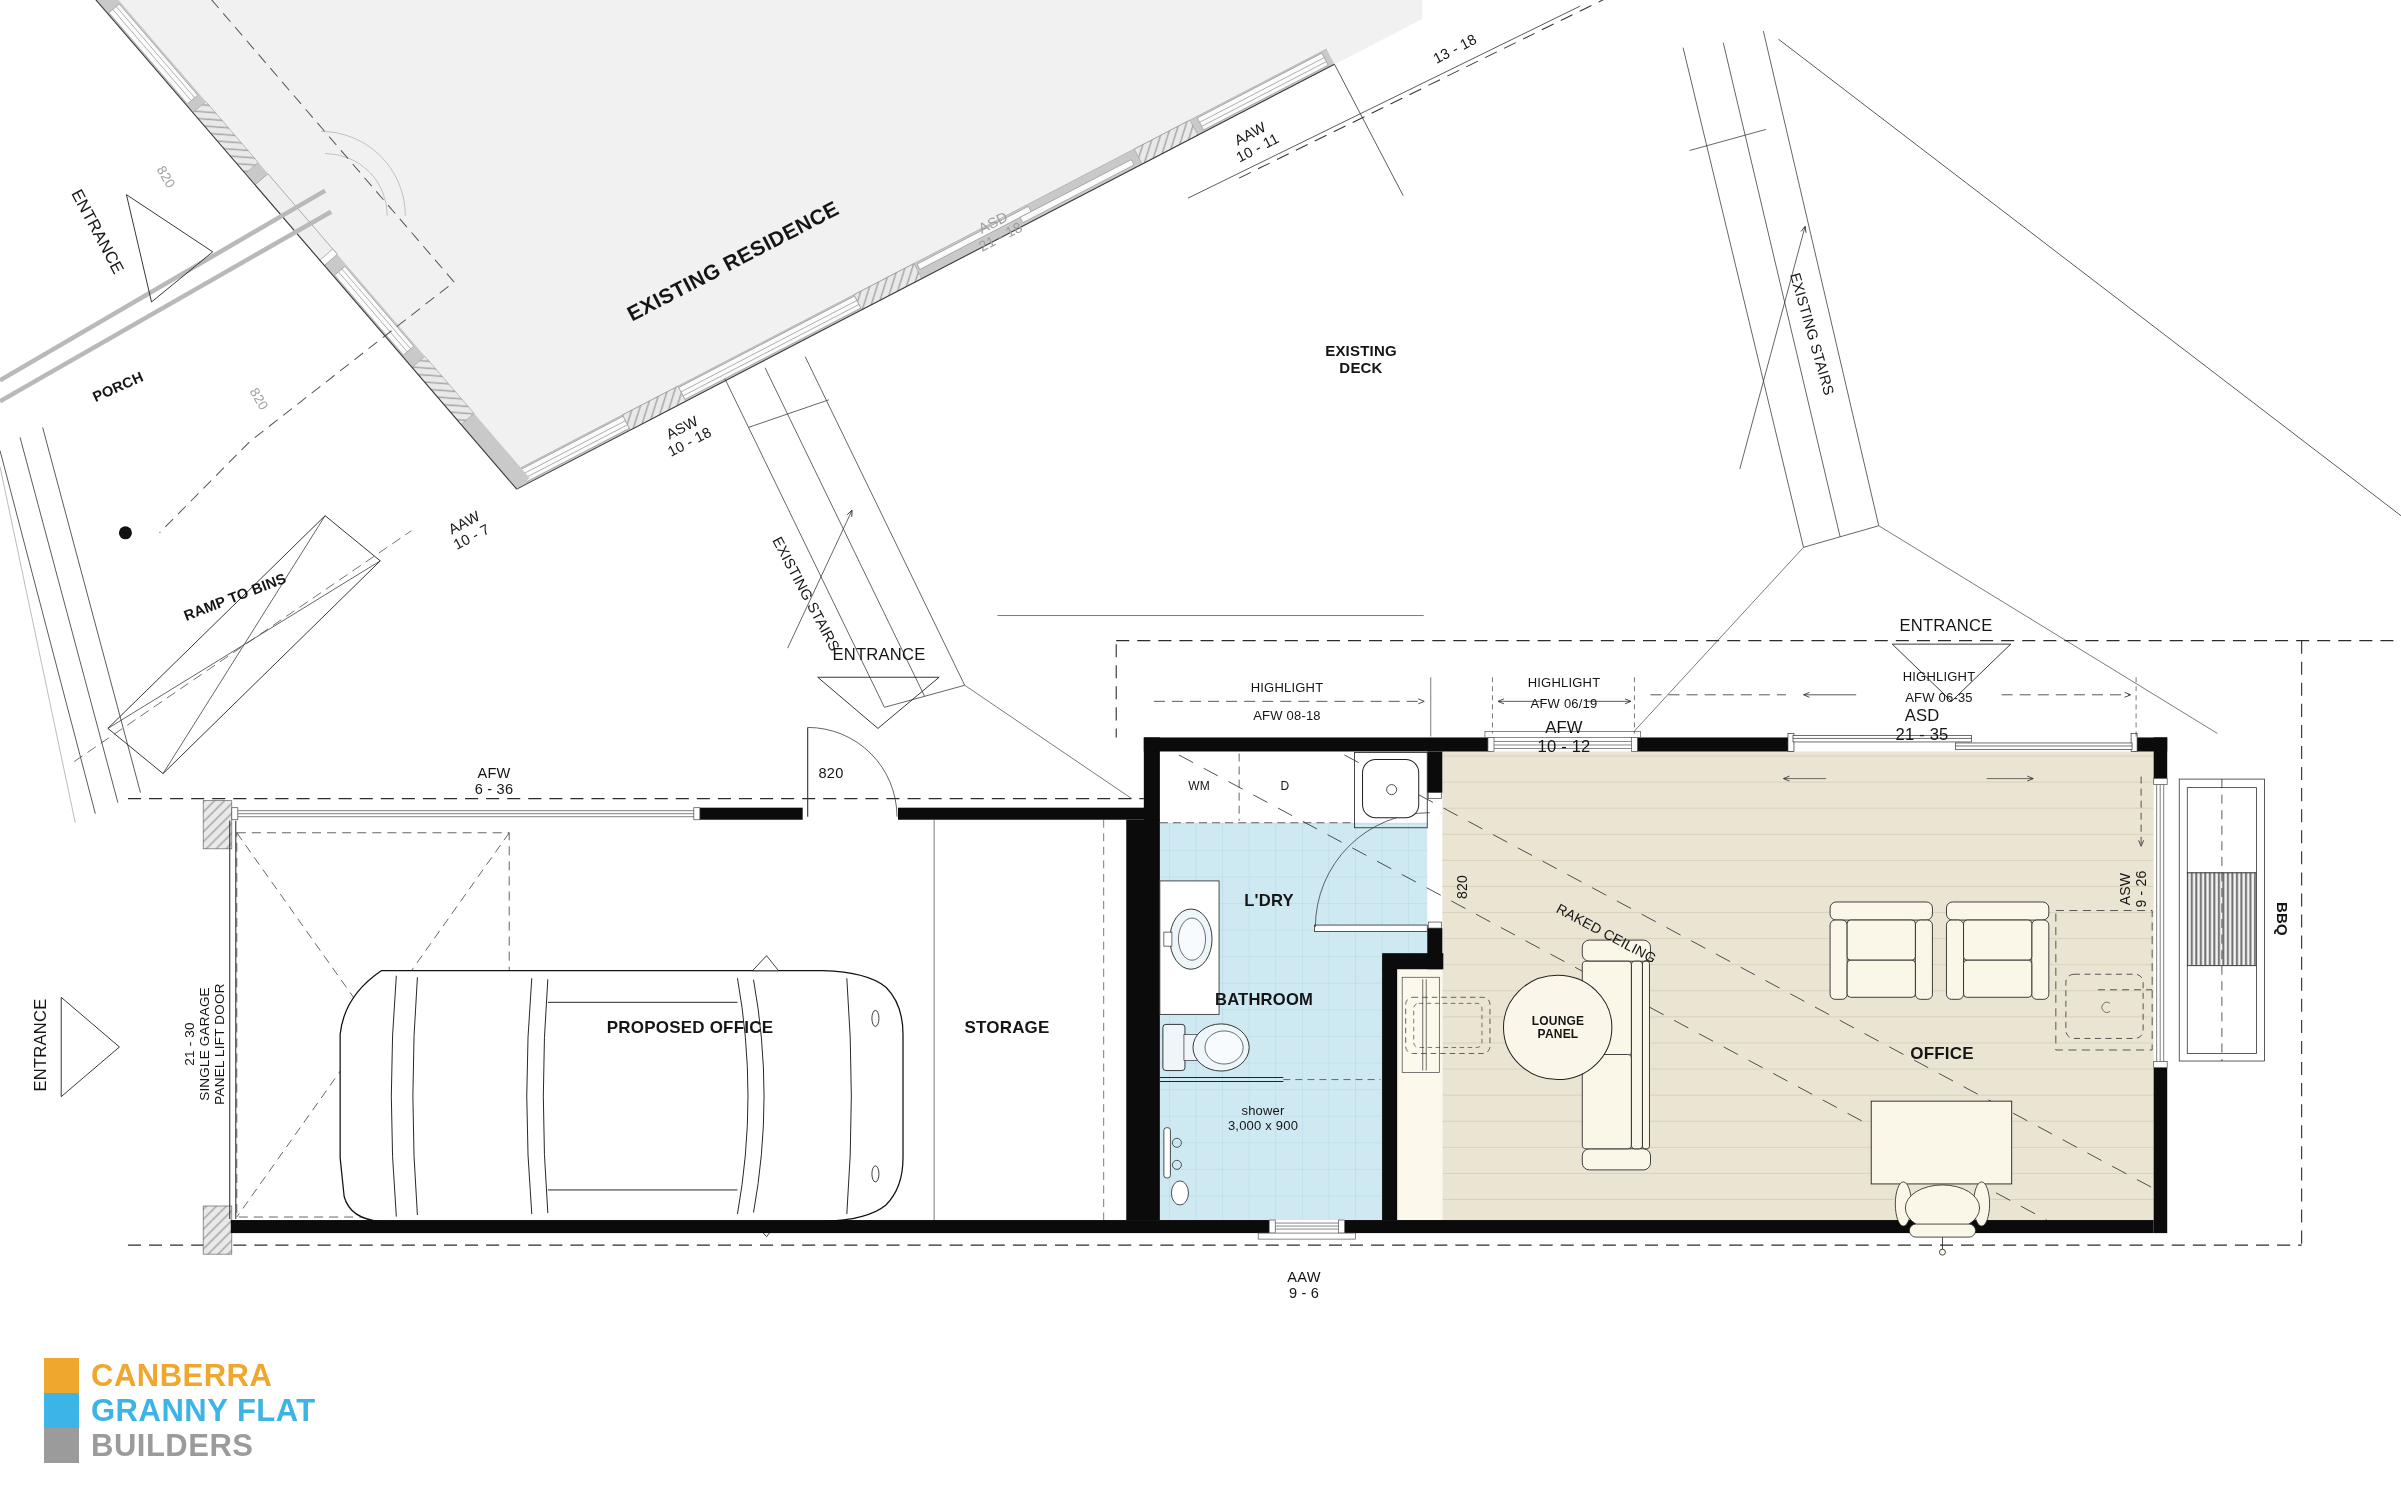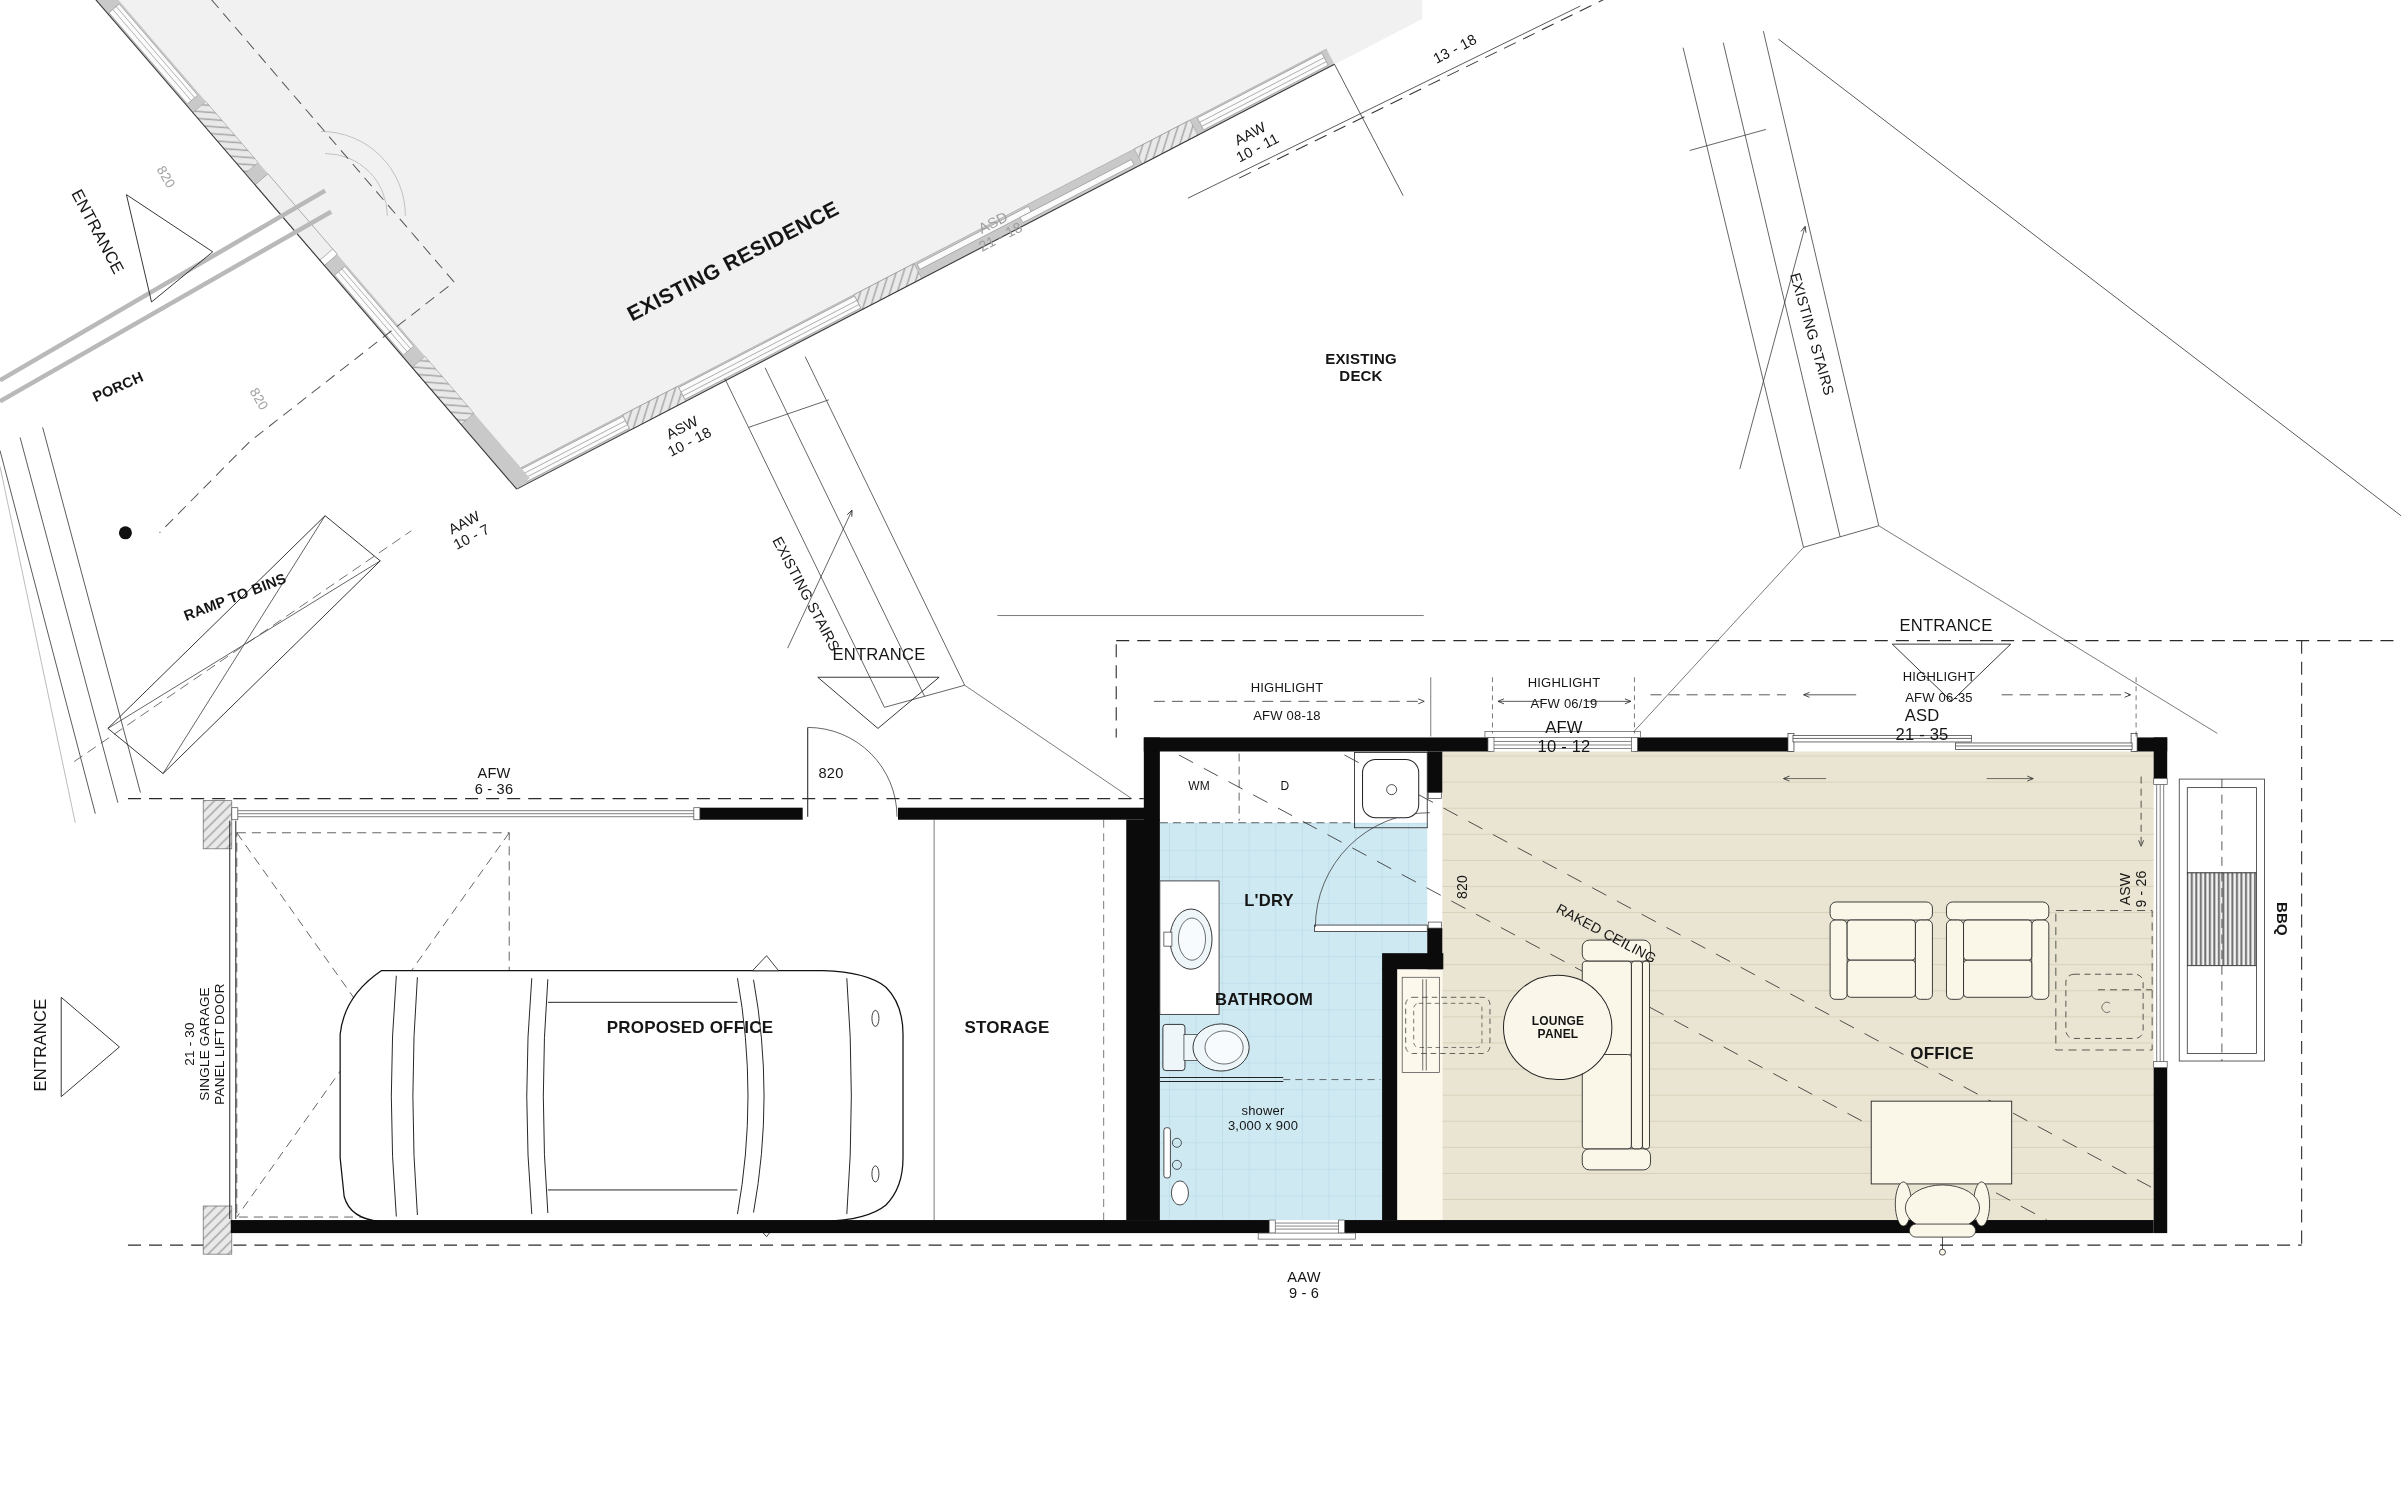--- a/index.html
+++ b/index.html
@@ -394,21 +394,21 @@
 <div class="lbl s29 gray" style="left:997px;top:230px;transform:translate(-50%,-50%) rotate(-27.5deg)">
   <span>ASD</span>
   <span>21 - 18</span>
 </div>
 <div class="lbl s29" style="left:1254px;top:141px;transform:translate(-50%,-50%) rotate(-27.5deg)">
   <span>AAW</span>
   <span>10 - 11</span>
 </div>
 <div class="lbl s29" style="left:1455px;top:49px;transform:translate(-50%,-50%) rotate(-27.5deg)">13 - 18</div>
 
-<div class="lbl b s30" style="left:1361px;top:368px">
+<div class="lbl b s30" style="left:1361px;top:360px">
   <span>EXISTING</span>
   <span>DECK</span>
 </div>
 <div class="lbl s29" style="left:806px;top:594px;transform:translate(-50%,-50%) rotate(62deg)">EXISTING STAIRS</div>
 <div class="lbl s29" style="left:1812px;top:334px;transform:translate(-50%,-50%) rotate(74deg)">EXISTING STAIRS</div>
 <div class="lbl s33" style="left:879px;top:655px">ENTRANCE</div>
 <div class="lbl s33" style="left:1946px;top:626px">ENTRANCE</div>
 
 <div class="lbl s26" style="left:1287px;top:688px">HIGHLIGHT</div>
 <div class="lbl s26" style="left:1287px;top:716px">AFW 08-18</div>
@@ -458,15 +458,29 @@
   <span>PANEL</span>
 </div>
 <div class="lbl s28" style="left:1606px;top:934px;transform:translate(-50%,-50%) rotate(28deg)">RAKED CEILING</div>
 <div class="lbl b s34" style="left:1942px;top:1054px">OFFICE</div>
 <div class="lbl s28" style="left:2134px;top:889px;transform:translate(-50%,-50%) rotate(-90deg)">
   <span>ASW</span>
   <span>9 - 26</span>
 </div>
 <div class="lbl b s30" style="left:2282px;top:919px;transform:translate(-50%,-50%) rotate(90deg)">BBQ</div>
 
+<div class="logo">
+  <div class="logo-row lr1">
+    <div class="logo-sq"></div>
+    <div class="logo-txt">CANBERRA</div>
+  </div>
+  <div class="logo-row lr2">
+    <div class="logo-sq"></div>
+    <div class="logo-txt">GRANNY FLAT</div>
+  </div>
+  <div class="logo-row lr3">
+    <div class="logo-sq"></div>
+    <div class="logo-txt">BUILDERS</div>
+  </div>
+</div>
 
 </div>
 
 
 </body></html>

